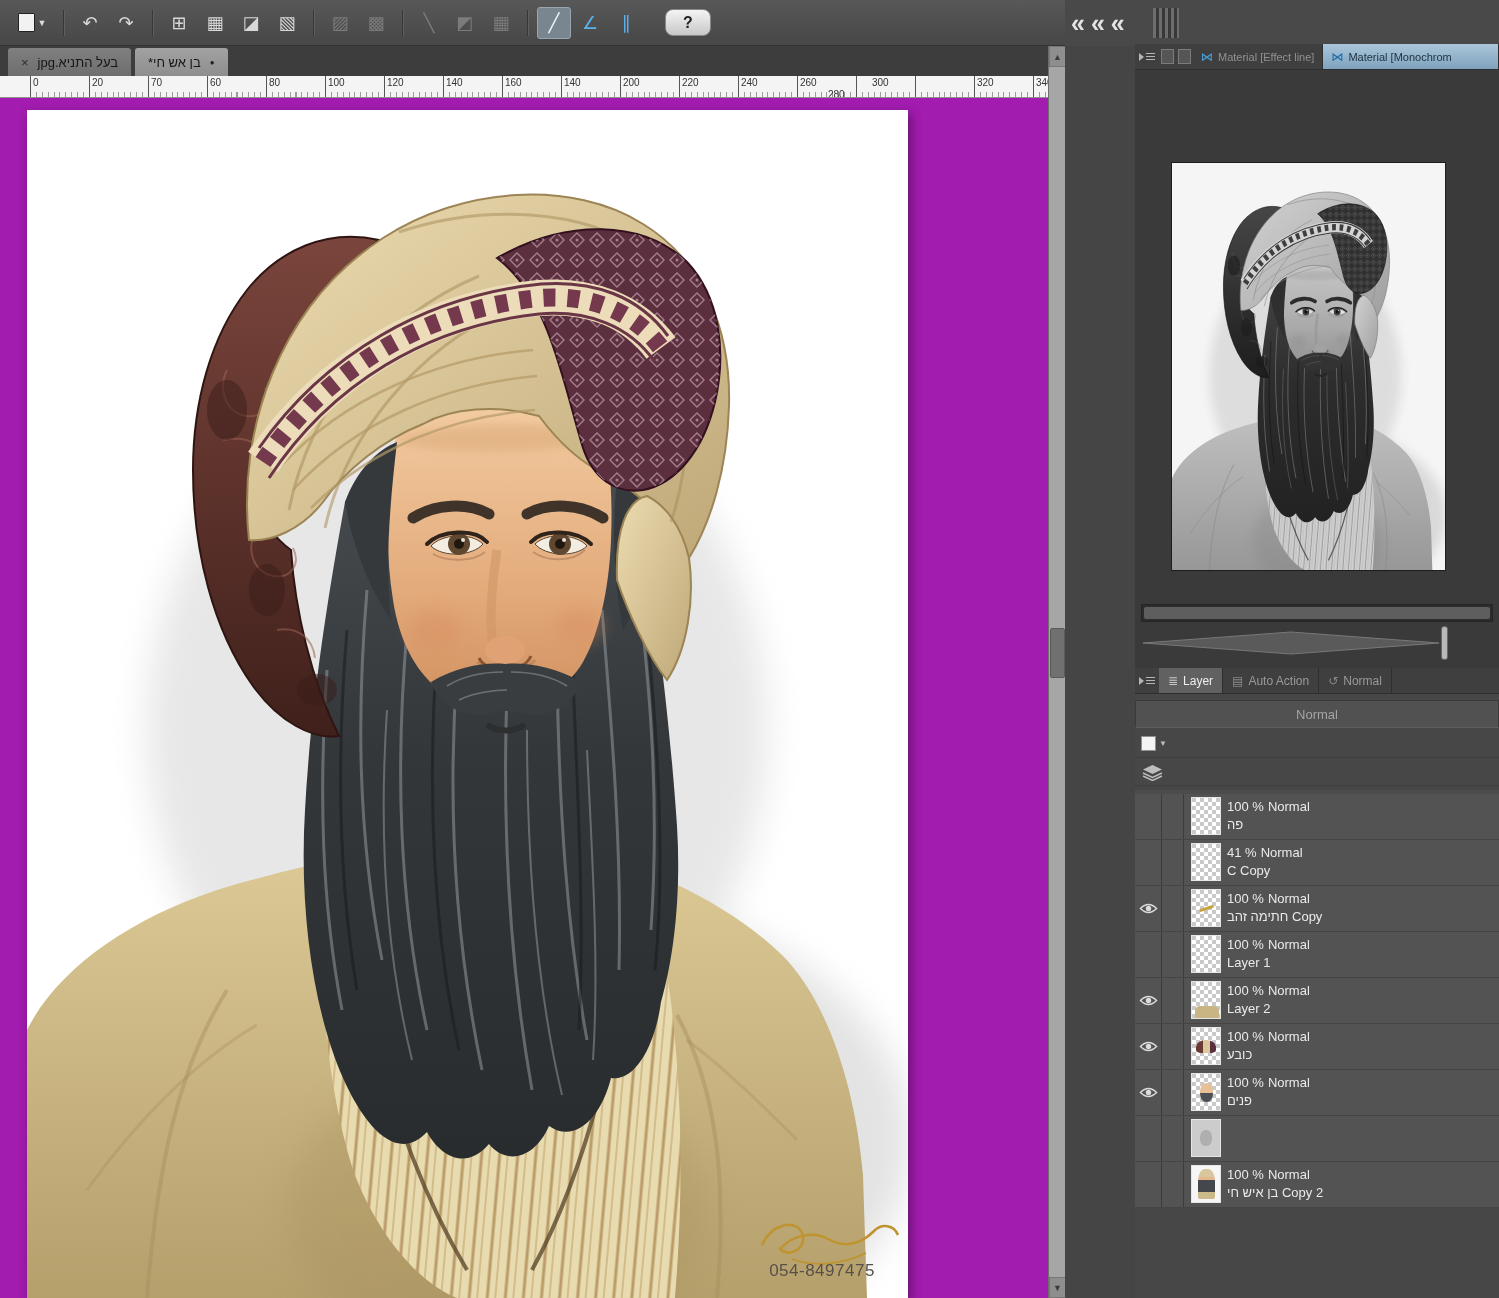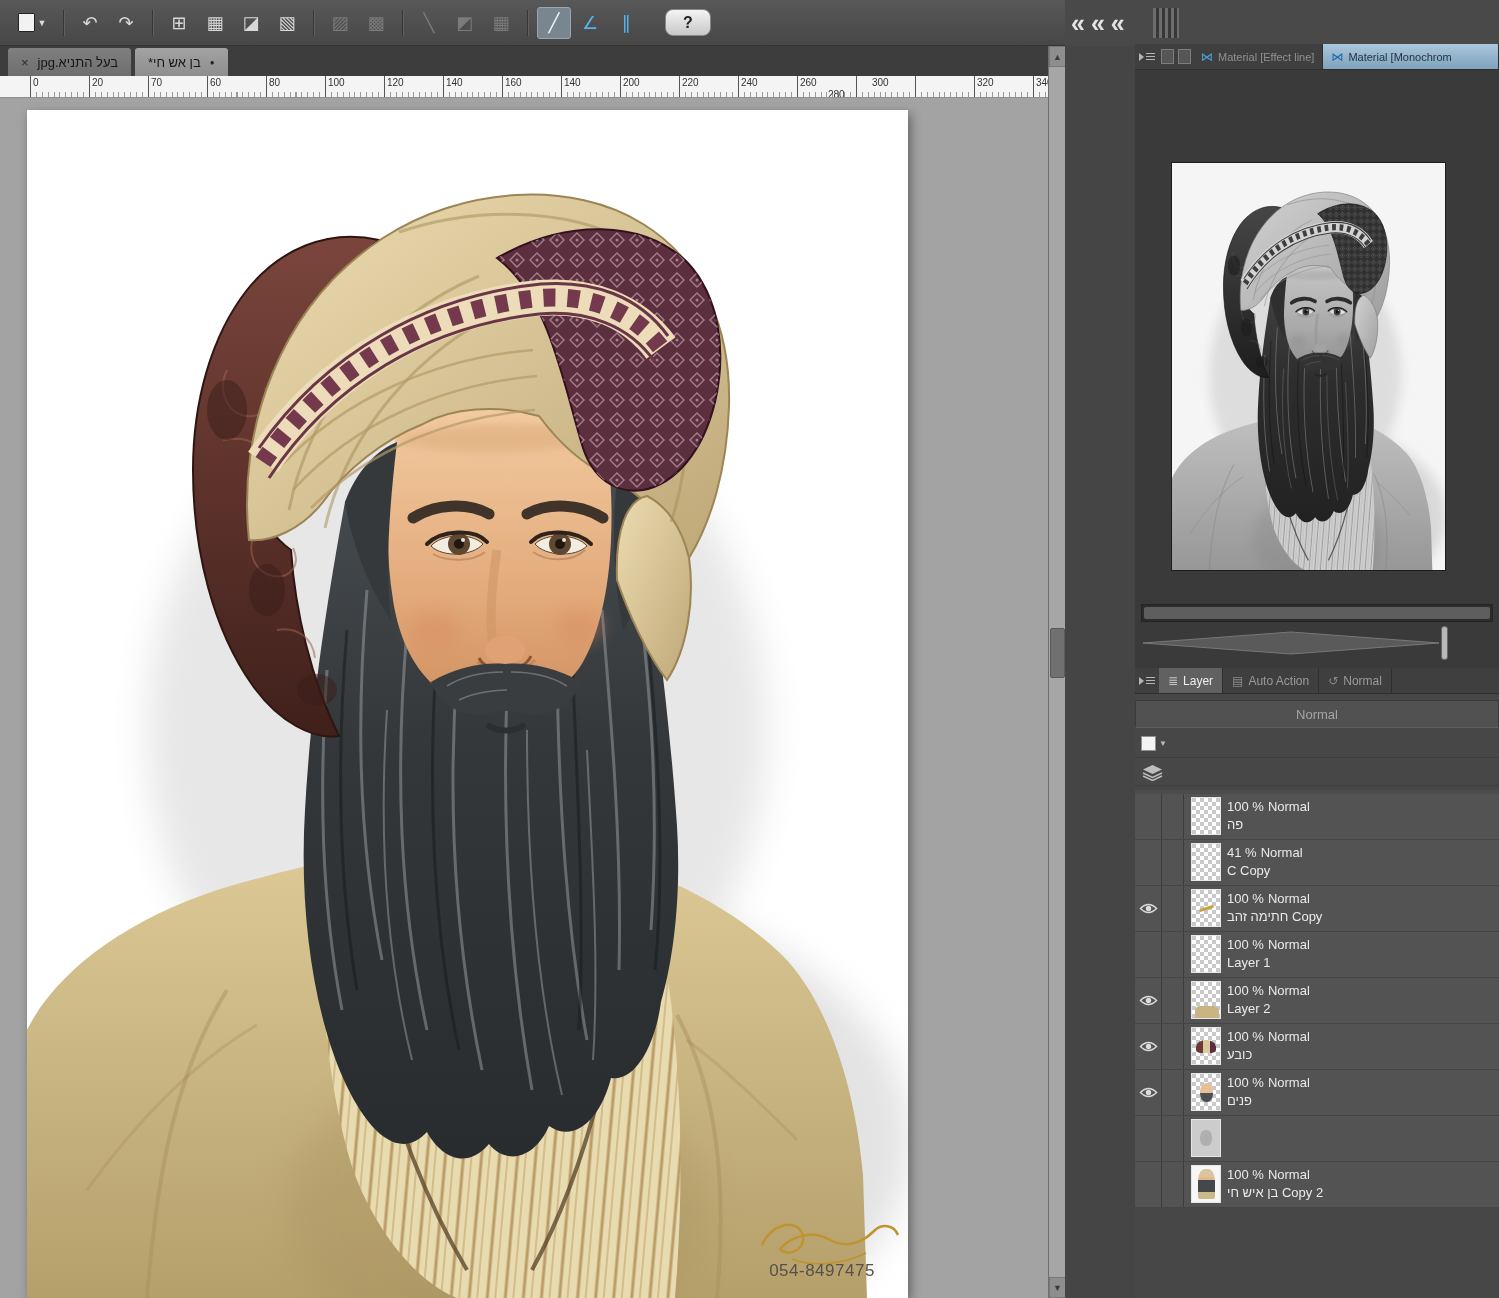--- a/index.html
+++ b/index.html
@@ -65,21 +65,21 @@
       repeating-linear-gradient(90deg, #555 0 1px, transparent 1px 59px),
       repeating-linear-gradient(90deg, #9a9a9a 0 1px, transparent 1px 5.9px);
     background-size: 100% 100%, 100% 5px;
     background-position: 30px 0, 30px bottom;
     background-repeat: no-repeat, no-repeat;
     border-bottom: 1px solid #8f8f8f; overflow: hidden;
   }
   .ruler-num { position: absolute; top: 1px; font-size: 10px; color: #333; }
 
   
-  #viewport { position: absolute; left: 0; top: 98px; width: 1048px; height: 1200px; background: #a3a3a3; overflow: hidden; }
+  #viewport { position: absolute; left: 0; top: 98px; width: 1048px; height: 1200px; background: #a21caf; overflow: hidden; }
   #white-canvas { position: absolute; left: 27px; top: 12px; width: 881px; height: 1188px; background: #fff;
     box-shadow: 3px 4px 10px rgba(0,0,0,.38); }
 
   
   #vscroll { position: absolute; left: 1048px; top: 46px; width: 17px; height: 1252px; background: #a6a6a6; border-left: 1px solid #6e6e6e; }
   .scroll-arrow { position: absolute; left: 0; width: 17px; height: 21px; background: #8e8e8e; color: #3c3c3c;
     display: flex; align-items: center; justify-content: center; font-size: 9px; border: 1px solid #777; }
   #vscroll-up { top: 0; }
   #vscroll-down { bottom: 0; }
   #vscroll-thumb { position: absolute; left: 1px; top: 582px; width: 15px; height: 50px; background: #707070; border: 1px solid #5a5a5a; border-radius: 2px; }

